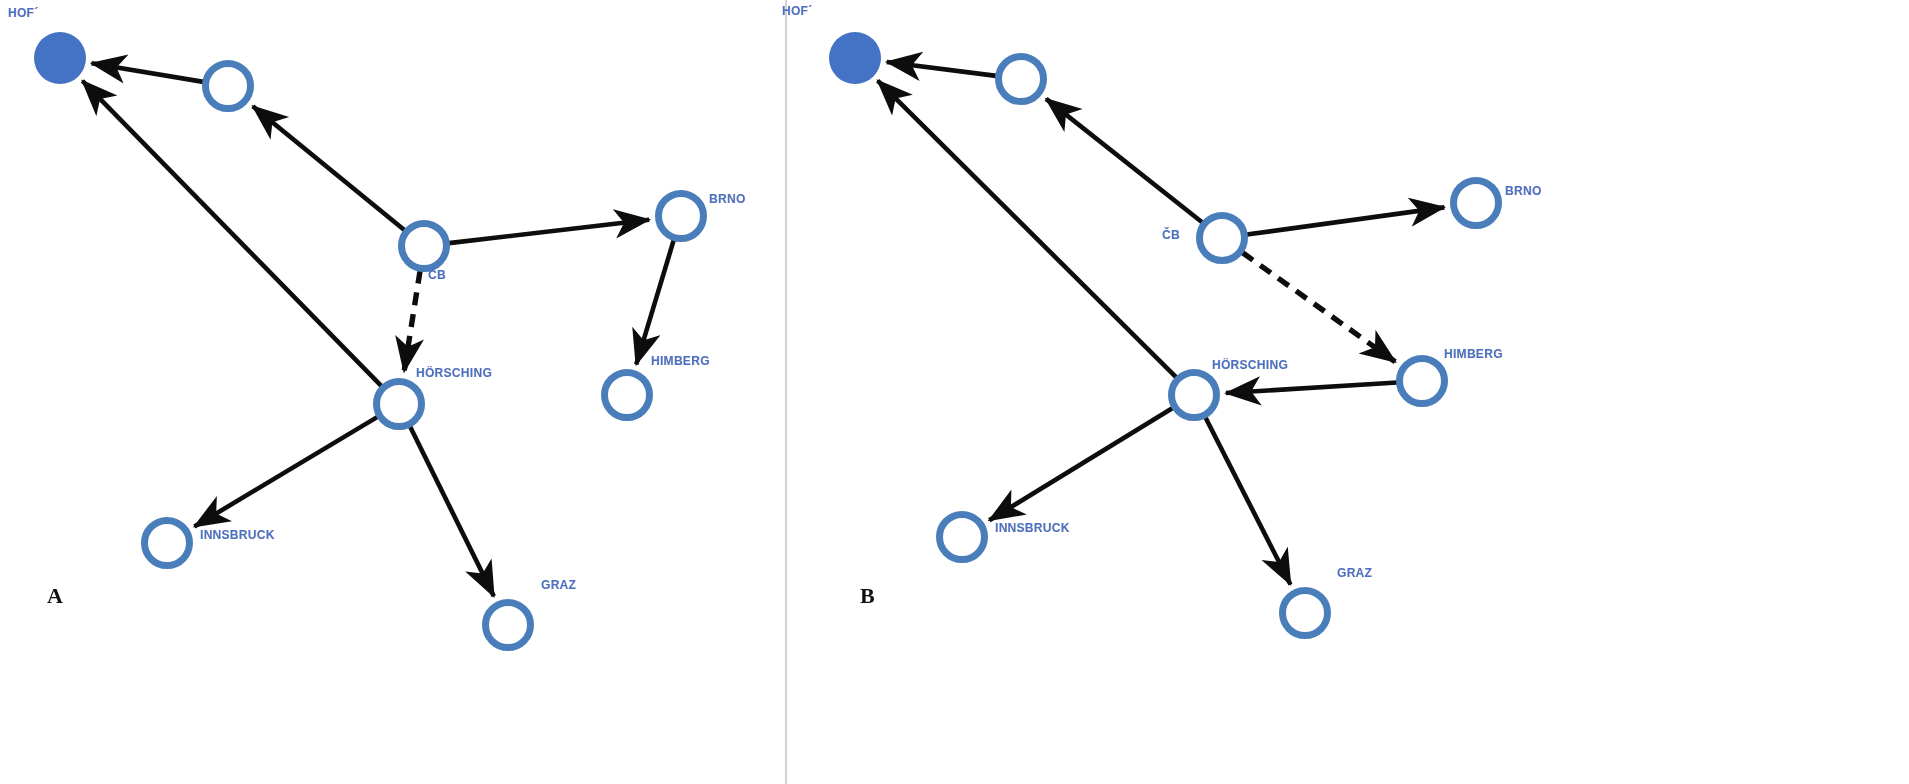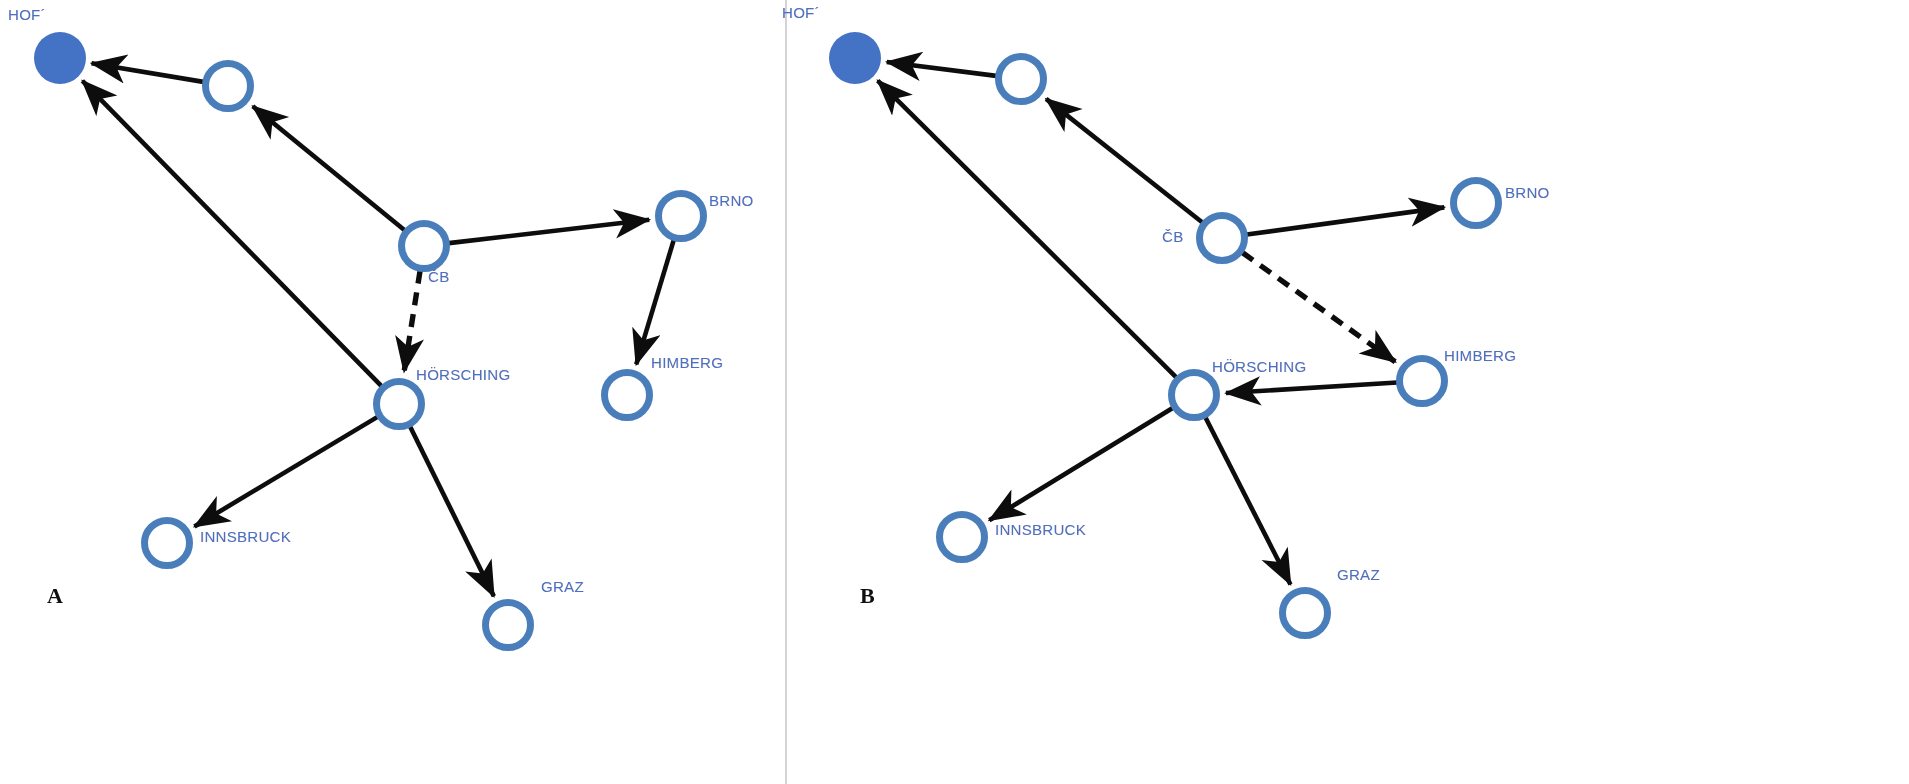--- a/index.html
+++ b/index.html
@@ -6,21 +6,21 @@
   body{width:1909px;height:784px;overflow:hidden;font-family:"Liberation Sans",sans-serif;}
   #stage{position:relative;width:1909px;height:784px;background:#ffffff;}
   svg.graph{position:absolute;left:0;top:0;width:1909px;height:784px;}
   .node-ring{fill:#ffffff;stroke:#4a7ebb;stroke-width:7;}
   .node-fill{fill:#4472C4;stroke:none;}
   .edge{stroke:#0d0d0d;stroke-width:4.6;fill:none;stroke-linecap:butt;}
   .edge-dashed{stroke:#0d0d0d;stroke-width:5.4;fill:none;stroke-dasharray:13 9;stroke-linecap:butt;}
   .divider{stroke:#c9c9c9;stroke-width:1.6;}
   .nlabel{
     position:absolute;color:#4472C4;font-family:"Liberation Sans",sans-serif;
-    font-size:15px;font-weight:400;letter-spacing:.3px;white-space:nowrap;
+    font-size:12px;font-weight:700;letter-spacing:.3px;white-space:nowrap;
     text-shadow:0.5px 0 0 rgba(255,120,120,.35);
   }
   .panel-label{
     position:absolute;color:#101010;font-family:"Liberation Serif",serif;
     font-size:22px;font-weight:700;white-space:nowrap;
   }
 </style>
 </head>
 <body>
 

